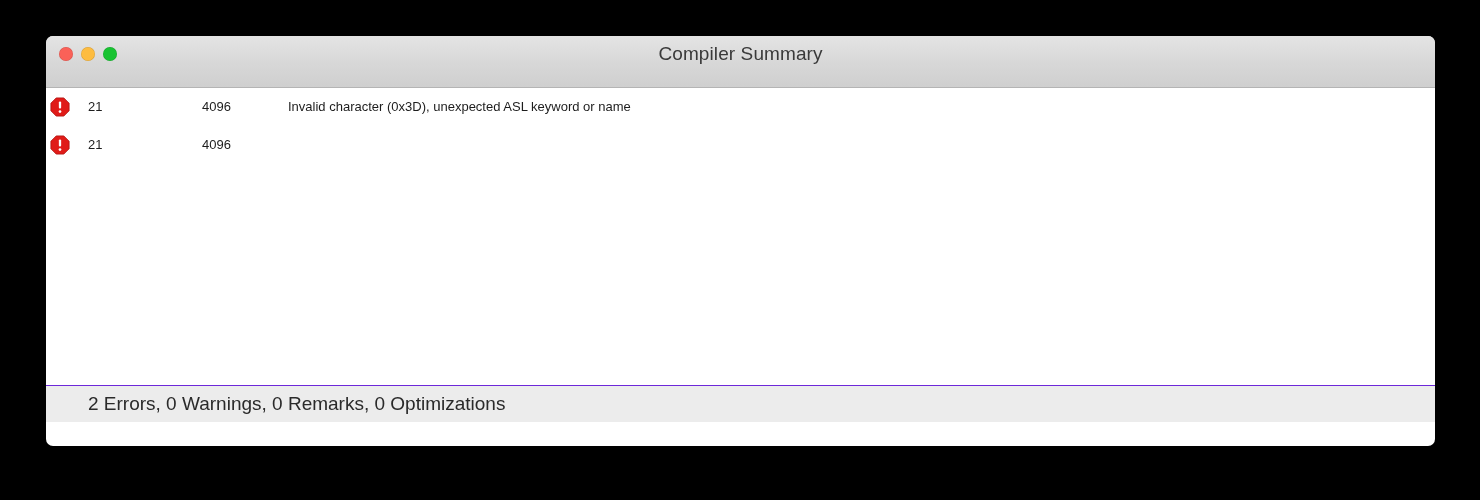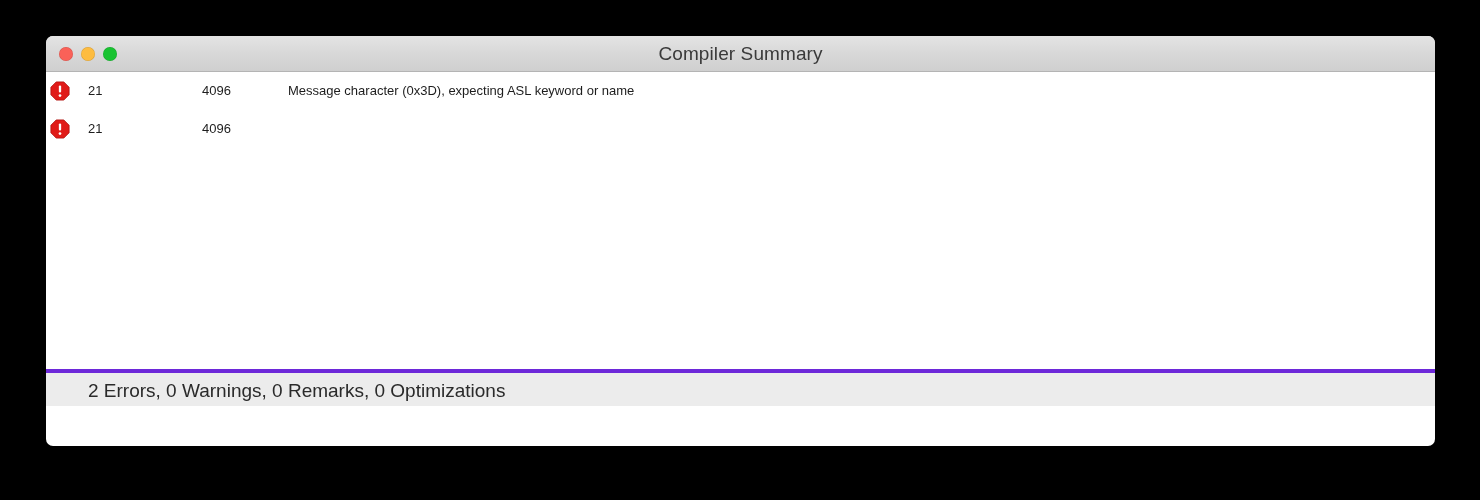--- a/index.html
+++ b/index.html
@@ -28,21 +28,21 @@
     height: 410px;
     border-radius: 7px 7px 7px 7px;
     overflow: hidden;
     background: #ffffff;
     box-shadow: 0 0 0 0.5px rgba(0,0,0,0.35);
   }
 
   
   .titlebar {
     position: relative;
-    height: 36px;
+    height: 52px;
     background: linear-gradient(to bottom, #e4e4e4 0%, #d8d8d8 50%, #cfcfcf 100%);
     border-bottom: 1px solid #b4b4b4;
     box-sizing: border-box;
   }
 
   .traffic-lights {
     position: absolute;
     left: 13px;
     top: 11px;
     display: flex;
@@ -143,21 +143,21 @@
     display: block;
     width: 20px;
     height: 20px;
   }
 
   
   .statusbar {
     position: relative;
     height: 37px;
     background: #ececec;
-    border-top: 4px solid #6d28d9;
+    border-top: 1px solid #6d28d9;
     box-sizing: border-box;
   }
 
   .status-text {
     position: absolute;
     left: 42px;
     top: 0;
     height: 36px;
     line-height: 36px;
     font-size: 19px;
@@ -187,21 +187,21 @@
       <div class="row">
         <span class="cell cell-icon">
           <svg class="err-icon" viewBox="0 0 20 20" xmlns="http://www.w3.org/2000/svg">
             <polygon points="6.2,0.9 13.8,0.9 19.1,6.2 19.1,13.8 13.8,19.1 6.2,19.1 0.9,13.8 0.9,6.2" fill="#e01b18" stroke="#b11310" stroke-width="0.8"></polygon>
             <rect x="8.85" y="4.4" width="2.3" height="7.2" rx="1.1" fill="#ffffff"></rect>
             <circle cx="10" cy="14.6" r="1.35" fill="#ffffff"></circle>
           </svg>
         </span>
         <span class="cell cell-line">21</span>
         <span class="cell cell-code">4096</span>
-        <span class="cell cell-msg">Message character (0x3D), expecting ASL keyword or name</span>
+        <span class="cell cell-msg">Invalid character (0x3D), unexpected ASL keyword or name</span>
       </div>
 
       <div class="row">
         <span class="cell cell-icon">
           <svg class="err-icon" viewBox="0 0 20 20" xmlns="http://www.w3.org/2000/svg">
             <polygon points="6.2,0.9 13.8,0.9 19.1,6.2 19.1,13.8 13.8,19.1 6.2,19.1 0.9,13.8 0.9,6.2" fill="#e01b18" stroke="#b11310" stroke-width="0.8"></polygon>
             <rect x="8.85" y="4.4" width="2.3" height="7.2" rx="1.1" fill="#ffffff"></rect>
             <circle cx="10" cy="14.6" r="1.35" fill="#ffffff"></circle>
           </svg>
         </span>

